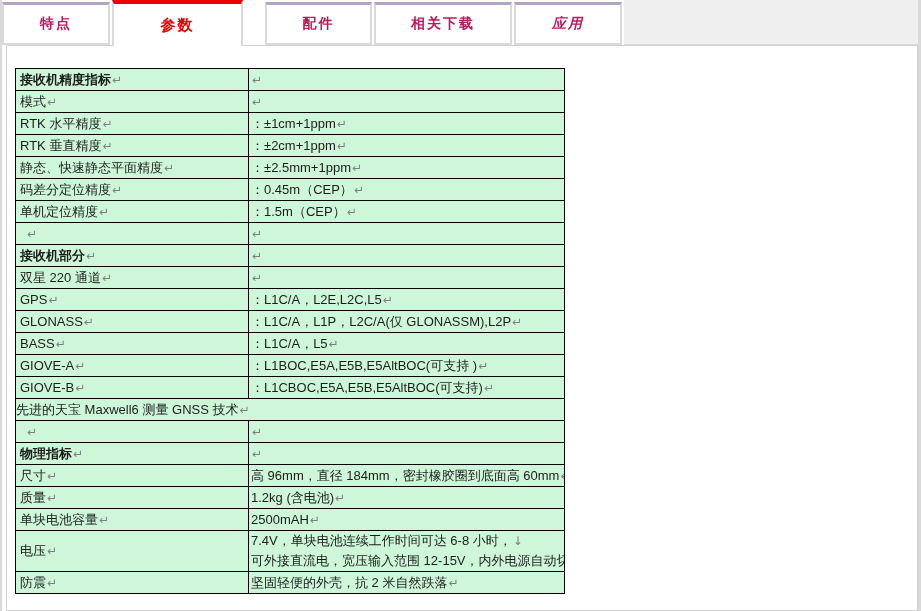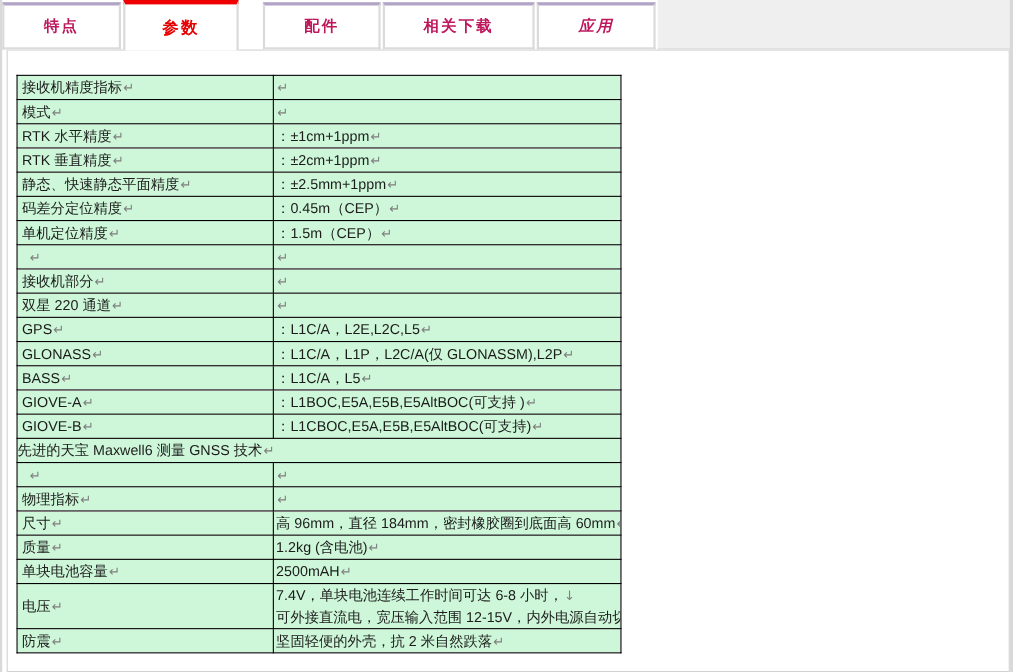--- a/index.html
+++ b/index.html
@@ -54,36 +54,36 @@
     background:#cdf7d8;
     font-size:13px;line-height:20px;color:#1c1c1c;
     height:21px;
     padding:0 2px;
     overflow:hidden;white-space:nowrap;
     vertical-align:middle;
   }
   table.spec td.c1{width:226px;padding-left:4px;}
   table.spec td.c2{padding-left:2px;}
   table.spec td.full{padding-left:0;}
-  td.b .cell-text{font-weight:normal;}
+  td.b .cell-text{font-weight:bold;}
   .mark{color:#808080;font-size:12px;padding-left:1px;font-family:"DejaVu Sans",sans-serif;}
   .mark.indent{padding-left:7px;}
   .vline{display:block;}
 </style>
 </head>
 <body>
 
 <div class="edge-strip left"></div>
 <div class="edge-strip right"></div>
 
 <div class="tabbar">
     <div class="tab" style="width: 108px;">
       <span>特点</span>
     </div>
-    <div class="tab active" style="width: 105px; align-items: center;">
+    <div class="tab active" style="width: 131px; align-items: center;">
       <span>参数</span>
     </div>
     <div class="tab" style="width: 107px; margin-left: 20px;">
       <span>配件</span>
     </div>
     <div class="tab" style="width: 138px;">
       <span>相关下载</span>
     </div>
     <div class="tab" style="width: 108px; font-style: italic;">
       <span>应用</span>

